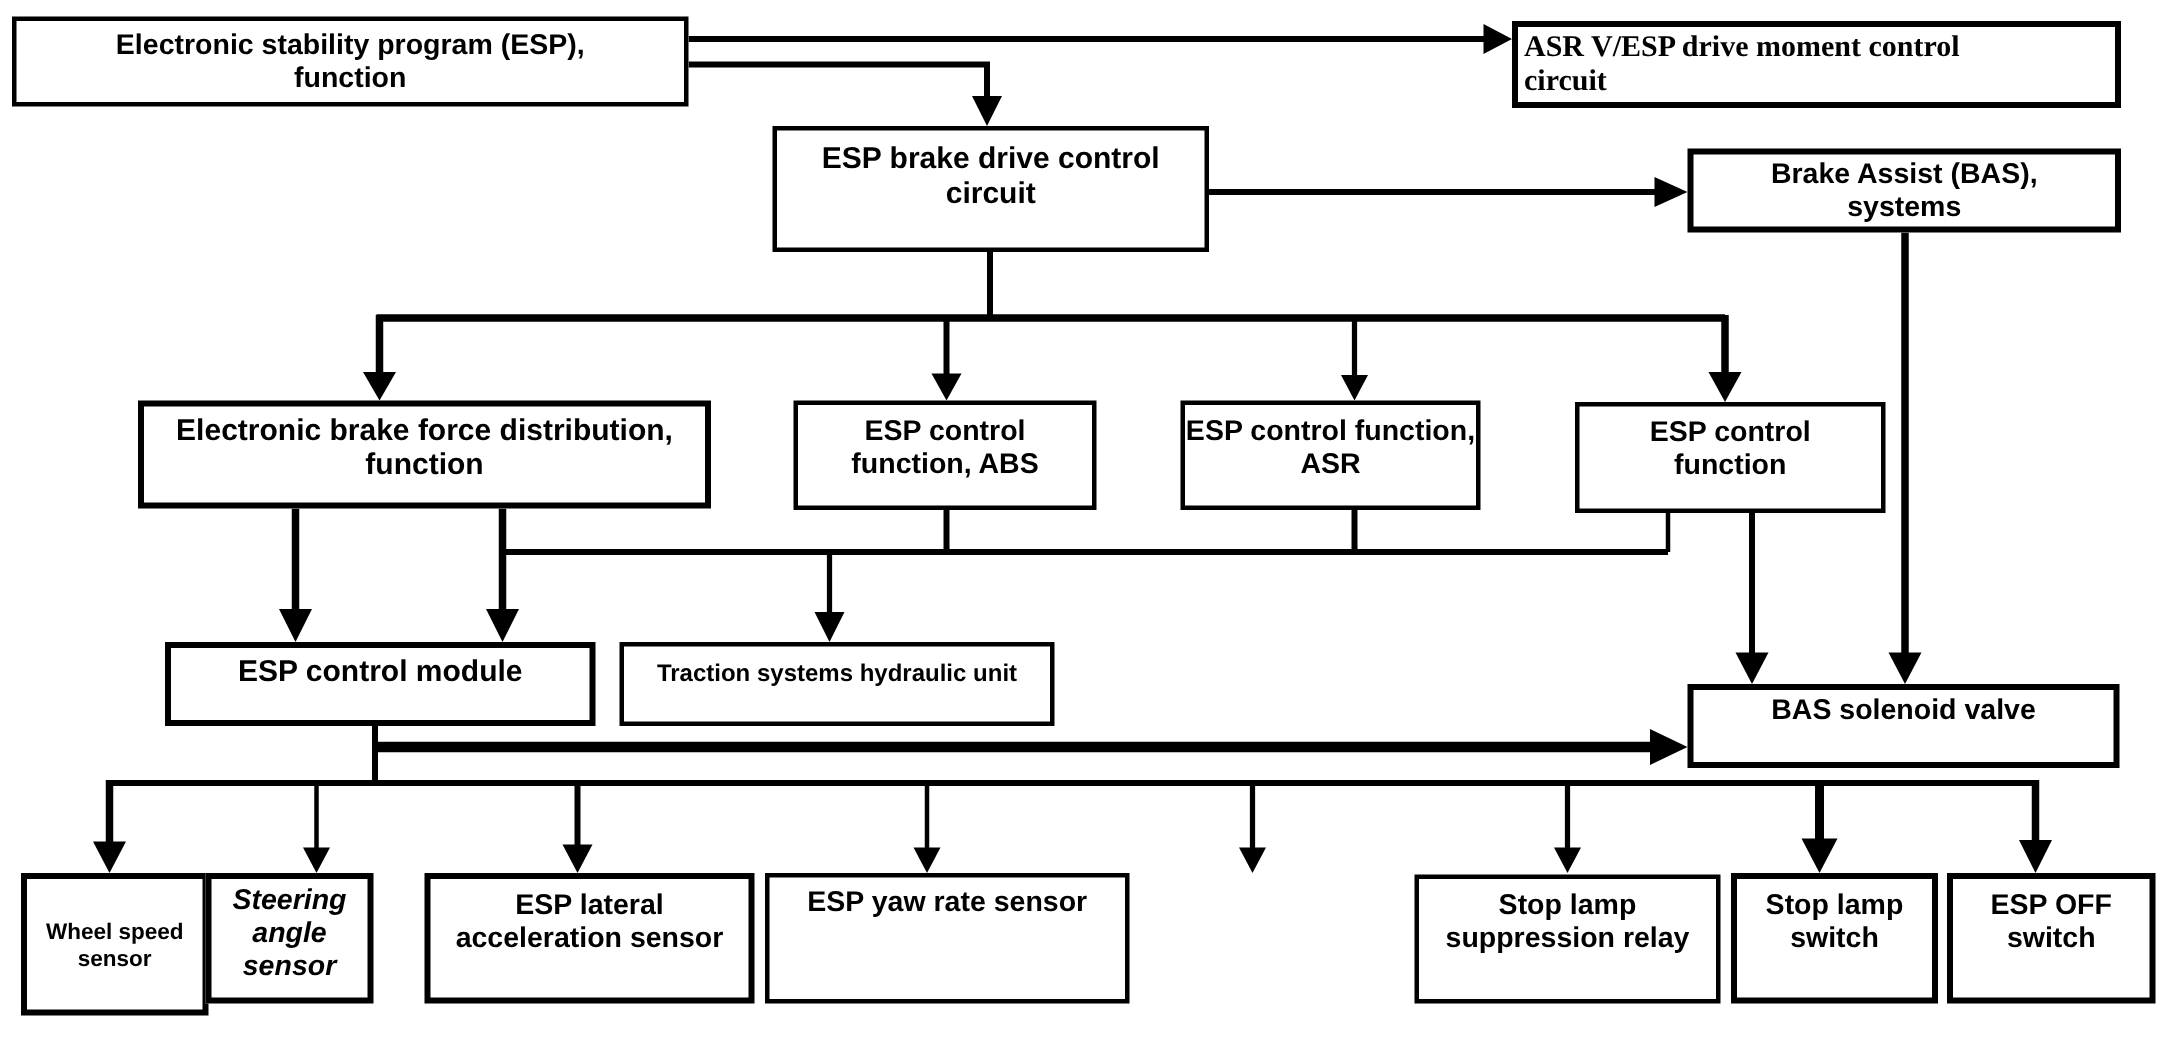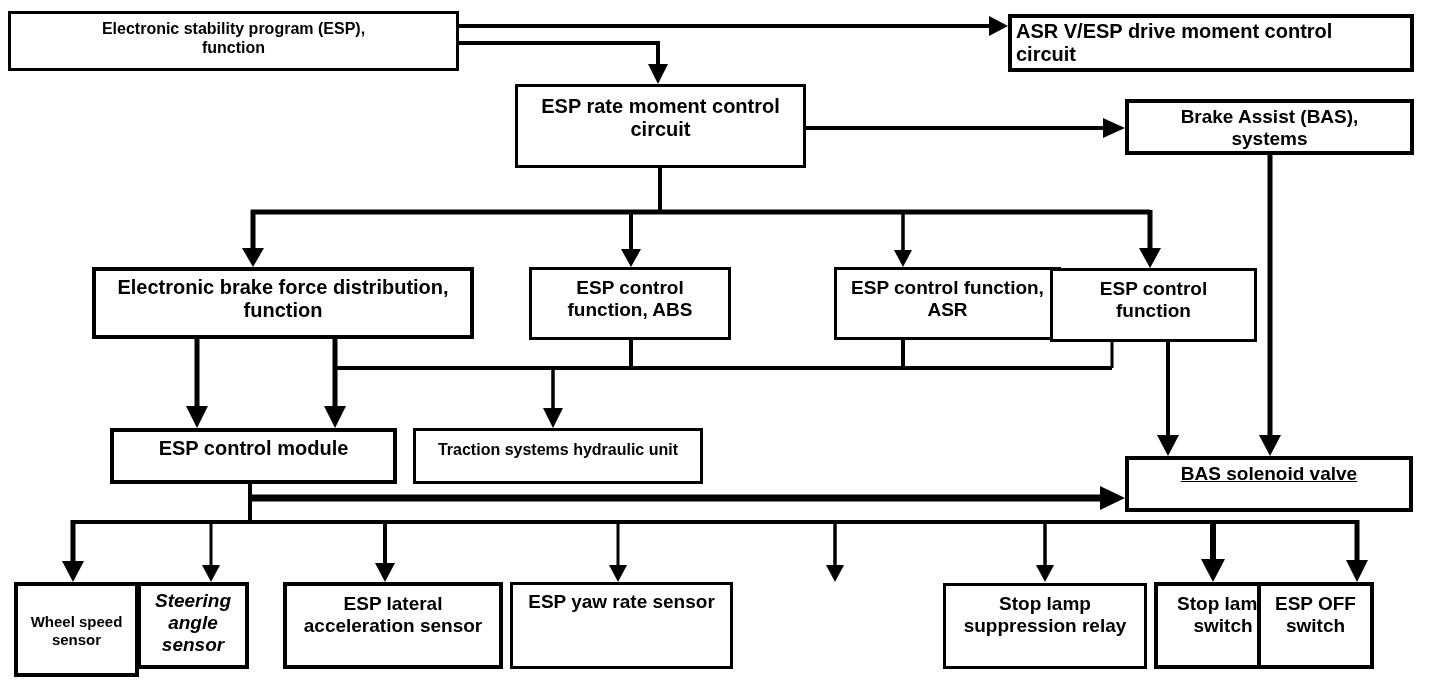--- a/index.html
+++ b/index.html
@@ -136,65 +136,65 @@
     <g>
       <line x1="1213" y1="520" x2="1213" y2="561" stroke-width="6"></line>
       <polygon points="1201,559 1225,559 1213,582"></polygon>
     </g>
     <g>
       <line x1="1357" y1="520" x2="1357" y2="562" stroke-width="5"></line>
       <polygon points="1346,560 1368,560 1357,582"></polygon>
     </g>
   </svg>
 
-  <div class="node" style="left:8px;top:11px;width:451px;height:60px;font-size:16px;padding-top:6px;">Electronic stability program (ESP),
+  <div class="node" style="left:8px;top:11px;width:451px;height:60px;font-size:19px;padding-top:6px;">Electronic stability program (ESP),
 function</div>
 
-  <div class="node b4 ta-left" style="left:1008px;top:14px;width:406px;height:58px;font-size:20px;padding:2px 0 0 4px;">ASR V/ESP drive moment control
+  <div class="node b4 ta-left" style="left:1008px;top:14px;width:406px;height:58px;font-size:20px;padding:2px 0 0 4px;font-family:Liberation Serif, serif;">ASR V/ESP drive moment control
 circuit</div>
 
-  <div class="node" style="left:515px;top:84px;width:291px;height:84px;font-size:20px;padding-top:8px;">ESP rate moment control
+  <div class="node" style="left:515px;top:84px;width:291px;height:84px;font-size:20px;padding-top:8px;">ESP brake drive control
 circuit</div>
 
   <div class="node b4" style="left:1125px;top:99px;width:289px;height:56px;font-size:19px;padding-top:3px;">Brake Assist (BAS),
 systems</div>
 
   <div class="node b4" style="left:92px;top:267px;width:382px;height:72px;font-size:20px;padding-top:5px;">Electronic brake force distribution,
 function</div>
 
   <div class="node" style="left:529px;top:267px;width:202px;height:73px;font-size:19px;padding-top:7px;">ESP control
 function, ABS</div>
 
-  <div class="node" style="left:834px;top:267px;width:227px;height:73px;font-size:19px;padding-top:7px;">ESP control function,
+  <div class="node" style="left:787px;top:267px;width:200px;height:73px;font-size:19px;padding-top:7px;">ESP control function,
 ASR</div>
 
   <div class="node" style="left:1050px;top:268px;width:207px;height:74px;font-size:19px;padding-top:7px;">ESP control
 function</div>
 
   <div class="node b4" style="left:110px;top:428px;width:287px;height:56px;font-size:20px;padding-top:5px;">ESP control module</div>
 
   <div class="node" style="left:413px;top:428px;width:290px;height:56px;font-size:16px;padding-top:10px;">Traction systems hydraulic unit</div>
 
-  <div class="node b4" style="left:1125px;top:456px;width:288px;height:56px;font-size:19px;padding-top:3px;text-decoration:underline;">BAS solenoid valve</div>
+  <div class="node b4" style="left:1125px;top:456px;width:288px;height:56px;font-size:19px;padding-top:3px;">BAS solenoid valve</div>
 
   <div class="node b4" style="left:14px;top:582px;width:125px;height:95px;font-size:15px;padding-top:27px;">Wheel speed
 sensor</div>
 
   <div class="node b4" style="left:137px;top:582px;width:112px;height:87px;font-size:19px;padding-top:4px;font-style:italic;">Steering
 angle
 sensor</div>
 
   <div class="node b4" style="left:283px;top:582px;width:220px;height:87px;font-size:19px;padding-top:7px;text-align:center;">ESP lateral
 acceleration sensor</div>
 
-  <div class="node" style="left:510px;top:582px;width:223px;height:87px;font-size:19px;padding-top:6px;text-align:center;">ESP yaw rate sensor</div>
+  <div class="node" style="left:510px;top:582px;width:243px;height:87px;font-size:19px;padding-top:6px;text-align:center;">ESP yaw rate sensor</div>
 
 
   <div class="node" style="left:943px;top:583px;width:204px;height:86px;font-size:19px;padding-top:7px;">Stop lamp
 suppression relay</div>
 
   <div class="node b4" style="left:1154px;top:582px;width:138px;height:87px;font-size:19px;padding-top:7px;">Stop lamp
 switch</div>
 
-  <div class="node b4" style="left:1257px;top:582px;width:117px;height:87px;font-size:19px;padding-top:7px;">ESP OFF
+  <div class="node b4" style="left:1298px;top:582px;width:139px;height:87px;font-size:19px;padding-top:7px;">ESP OFF
 switch</div>
 
 </div>
 
 </body></html>

